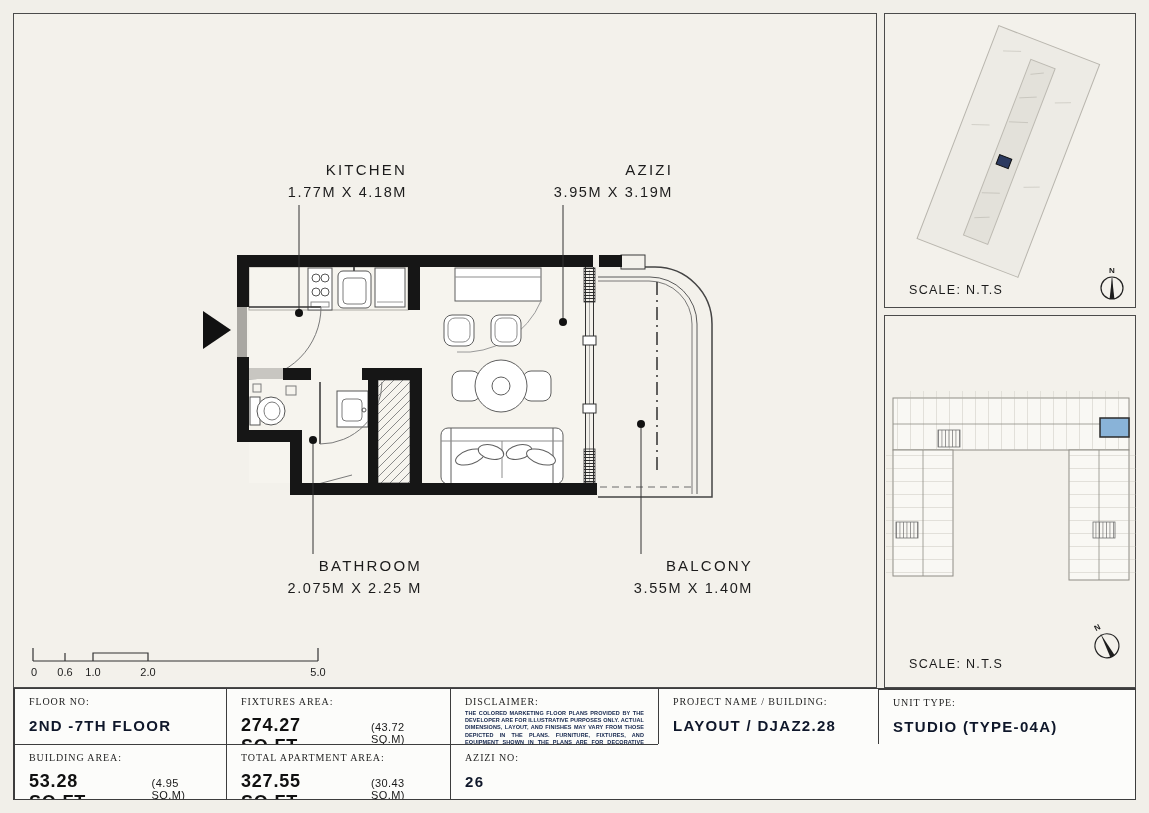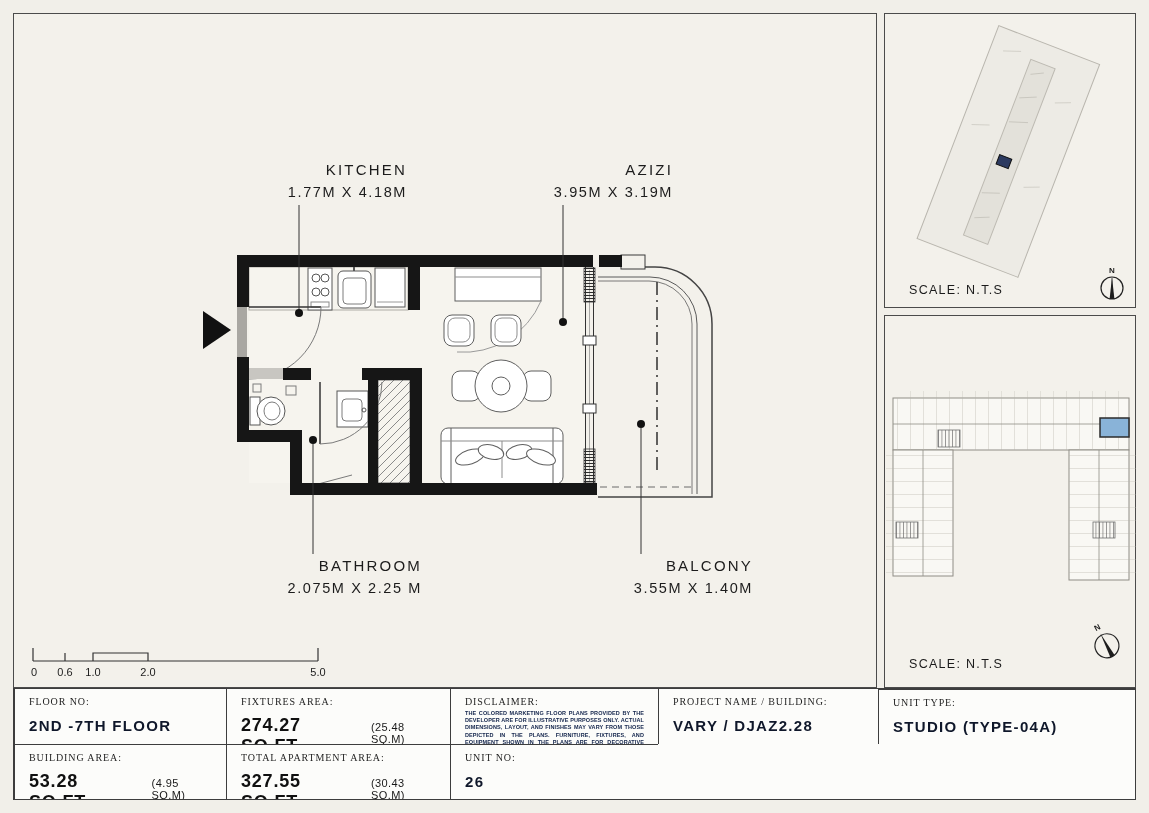--- a/index.html
+++ b/index.html
@@ -278,32 +278,32 @@
 
     <div class="cell">
       <div class="tb-label">FLOOR NO:</div>
       <div class="tb-value">2ND -7TH FLOOR</div>
     </div>
 
     <div class="cell">
       <div class="tb-label">FIXTURES AREA:</div>
       <div class="tb-area">
         <span class="tb-area-value">274.27 SQ.FT.</span>
-        <span class="tb-metric">(25.48 SQ.M)</span>
+        <span class="tb-metric">(43.72 SQ.M)</span>
       </div>
     </div>
 
     <div class="cell">
       <div class="tb-label">DISCLAIMER:</div>
       <div class="disclaimer-text">THE COLORED MARKETING FLOOR PLANS PROVIDED BY THE DEVELOPER ARE FOR ILLUSTRATIVE PURPOSES ONLY. ACTUAL DIMENSIONS, LAYOUT, AND FINISHES MAY VARY FROM THOSE DEPICTED IN THE PLANS. FURNITURE, FIXTURES, AND EQUIPMENT SHOWN IN THE PLANS ARE FOR DECORATIVE PURPOSES ONLY AND ARE NOT INCLUDED IN THE PURCHASE OR LEASE OF THE PROPERTY. THE DEVELOPER RESERVES THE RIGHT TO MAKE MODIFICATIONS, REVISIONS, AND CHANGES TO THE FLOOR PLANS, SPECIFICATIONS, AND FEATURES WITHOUT PRIOR NOTICE.</div>
     </div>
 
     <div class="cell">
       <div class="tb-label">PROJECT NAME / BUILDING:</div>
-      <div class="tb-value">VARY / DJAZ2.28</div>
+      <div class="tb-value">LAYOUT / DJAZ2.28</div>
     </div>
 
     <div class="cell rtwo">
       <div class="tb-label">UNIT TYPE:</div>
       <div class="tb-value">STUDIO (TYPE-04A)</div>
     </div>
 
     <div class="cell rtwo">
       <div class="tb-label">BUILDING AREA:</div>
       <div class="tb-area">
@@ -314,17 +314,17 @@
 
     <div class="cell rtwo">
       <div class="tb-label">TOTAL APARTMENT AREA:</div>
       <div class="tb-area">
         <span class="tb-area-value">327.55 SQ.FT.</span>
         <span class="tb-metric">(30.43 SQ.M)</span>
       </div>
     </div>
 
     <div class="cell rtwo">
-      <div class="tb-label">UNIT NO:</div>
+      <div class="tb-label">AZIZI NO:</div>
       <div class="tb-value">26</div>
     </div>
   </div>
 </div>
 
 </body></html>

